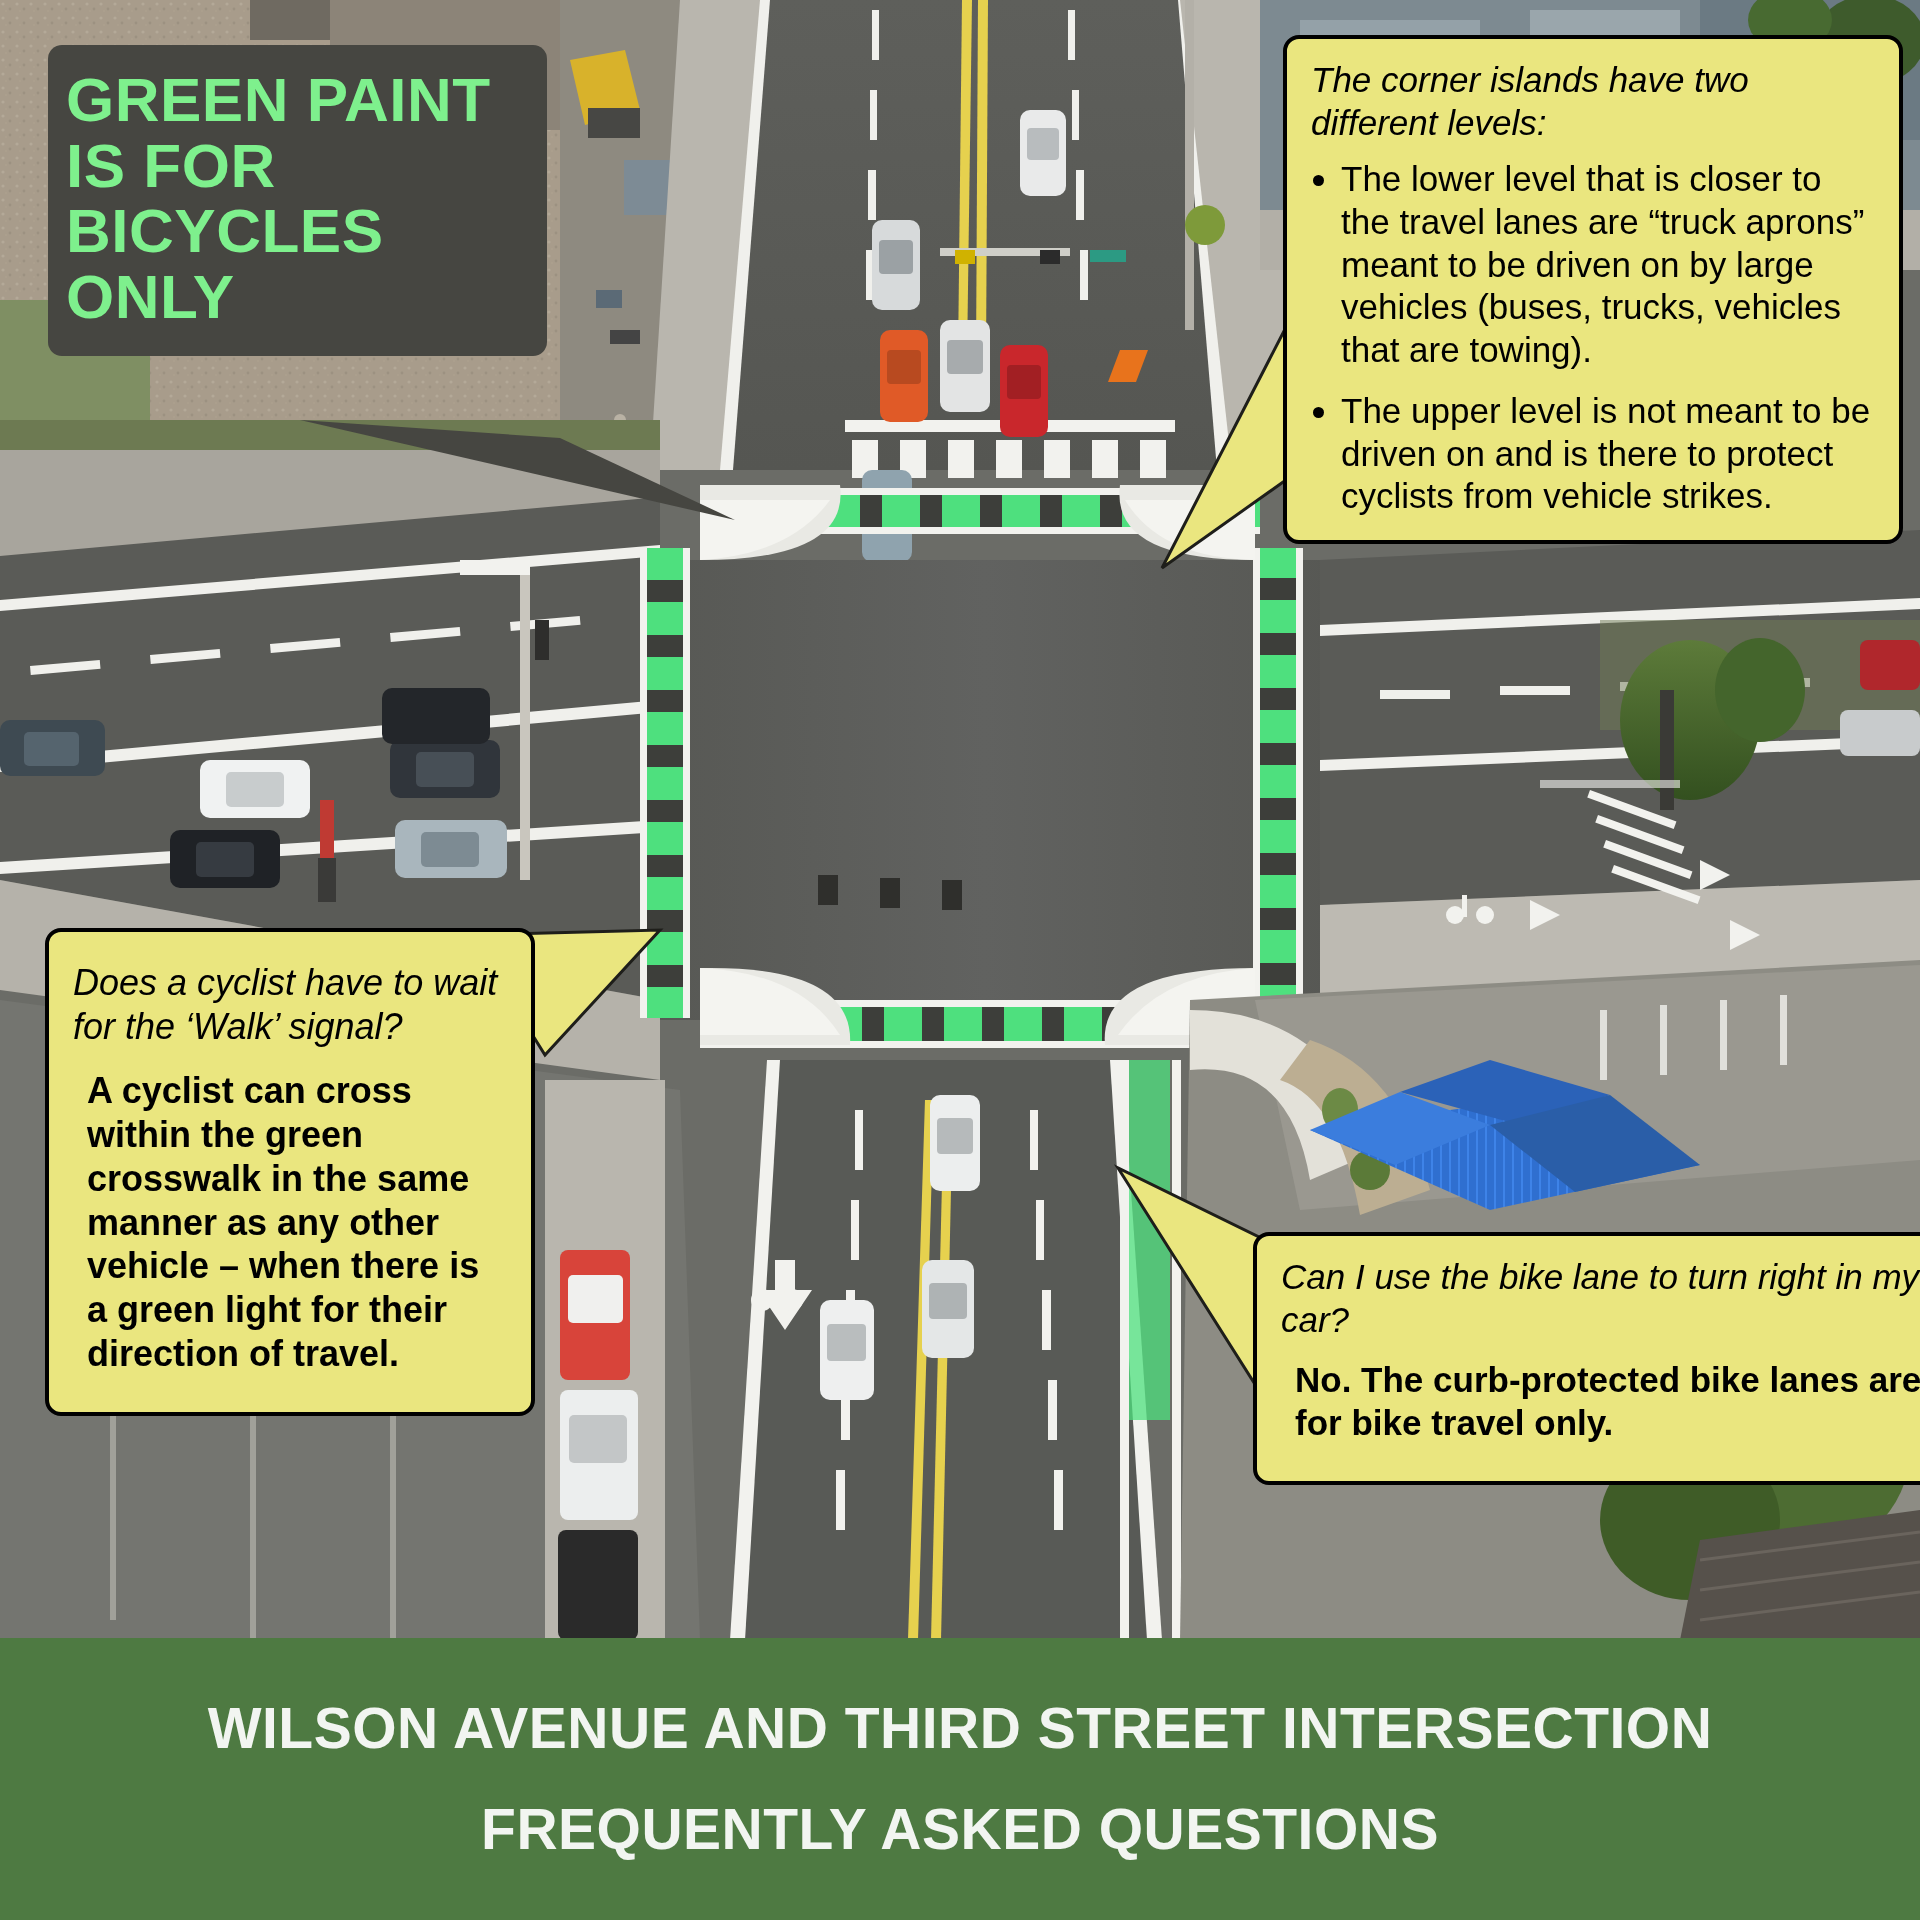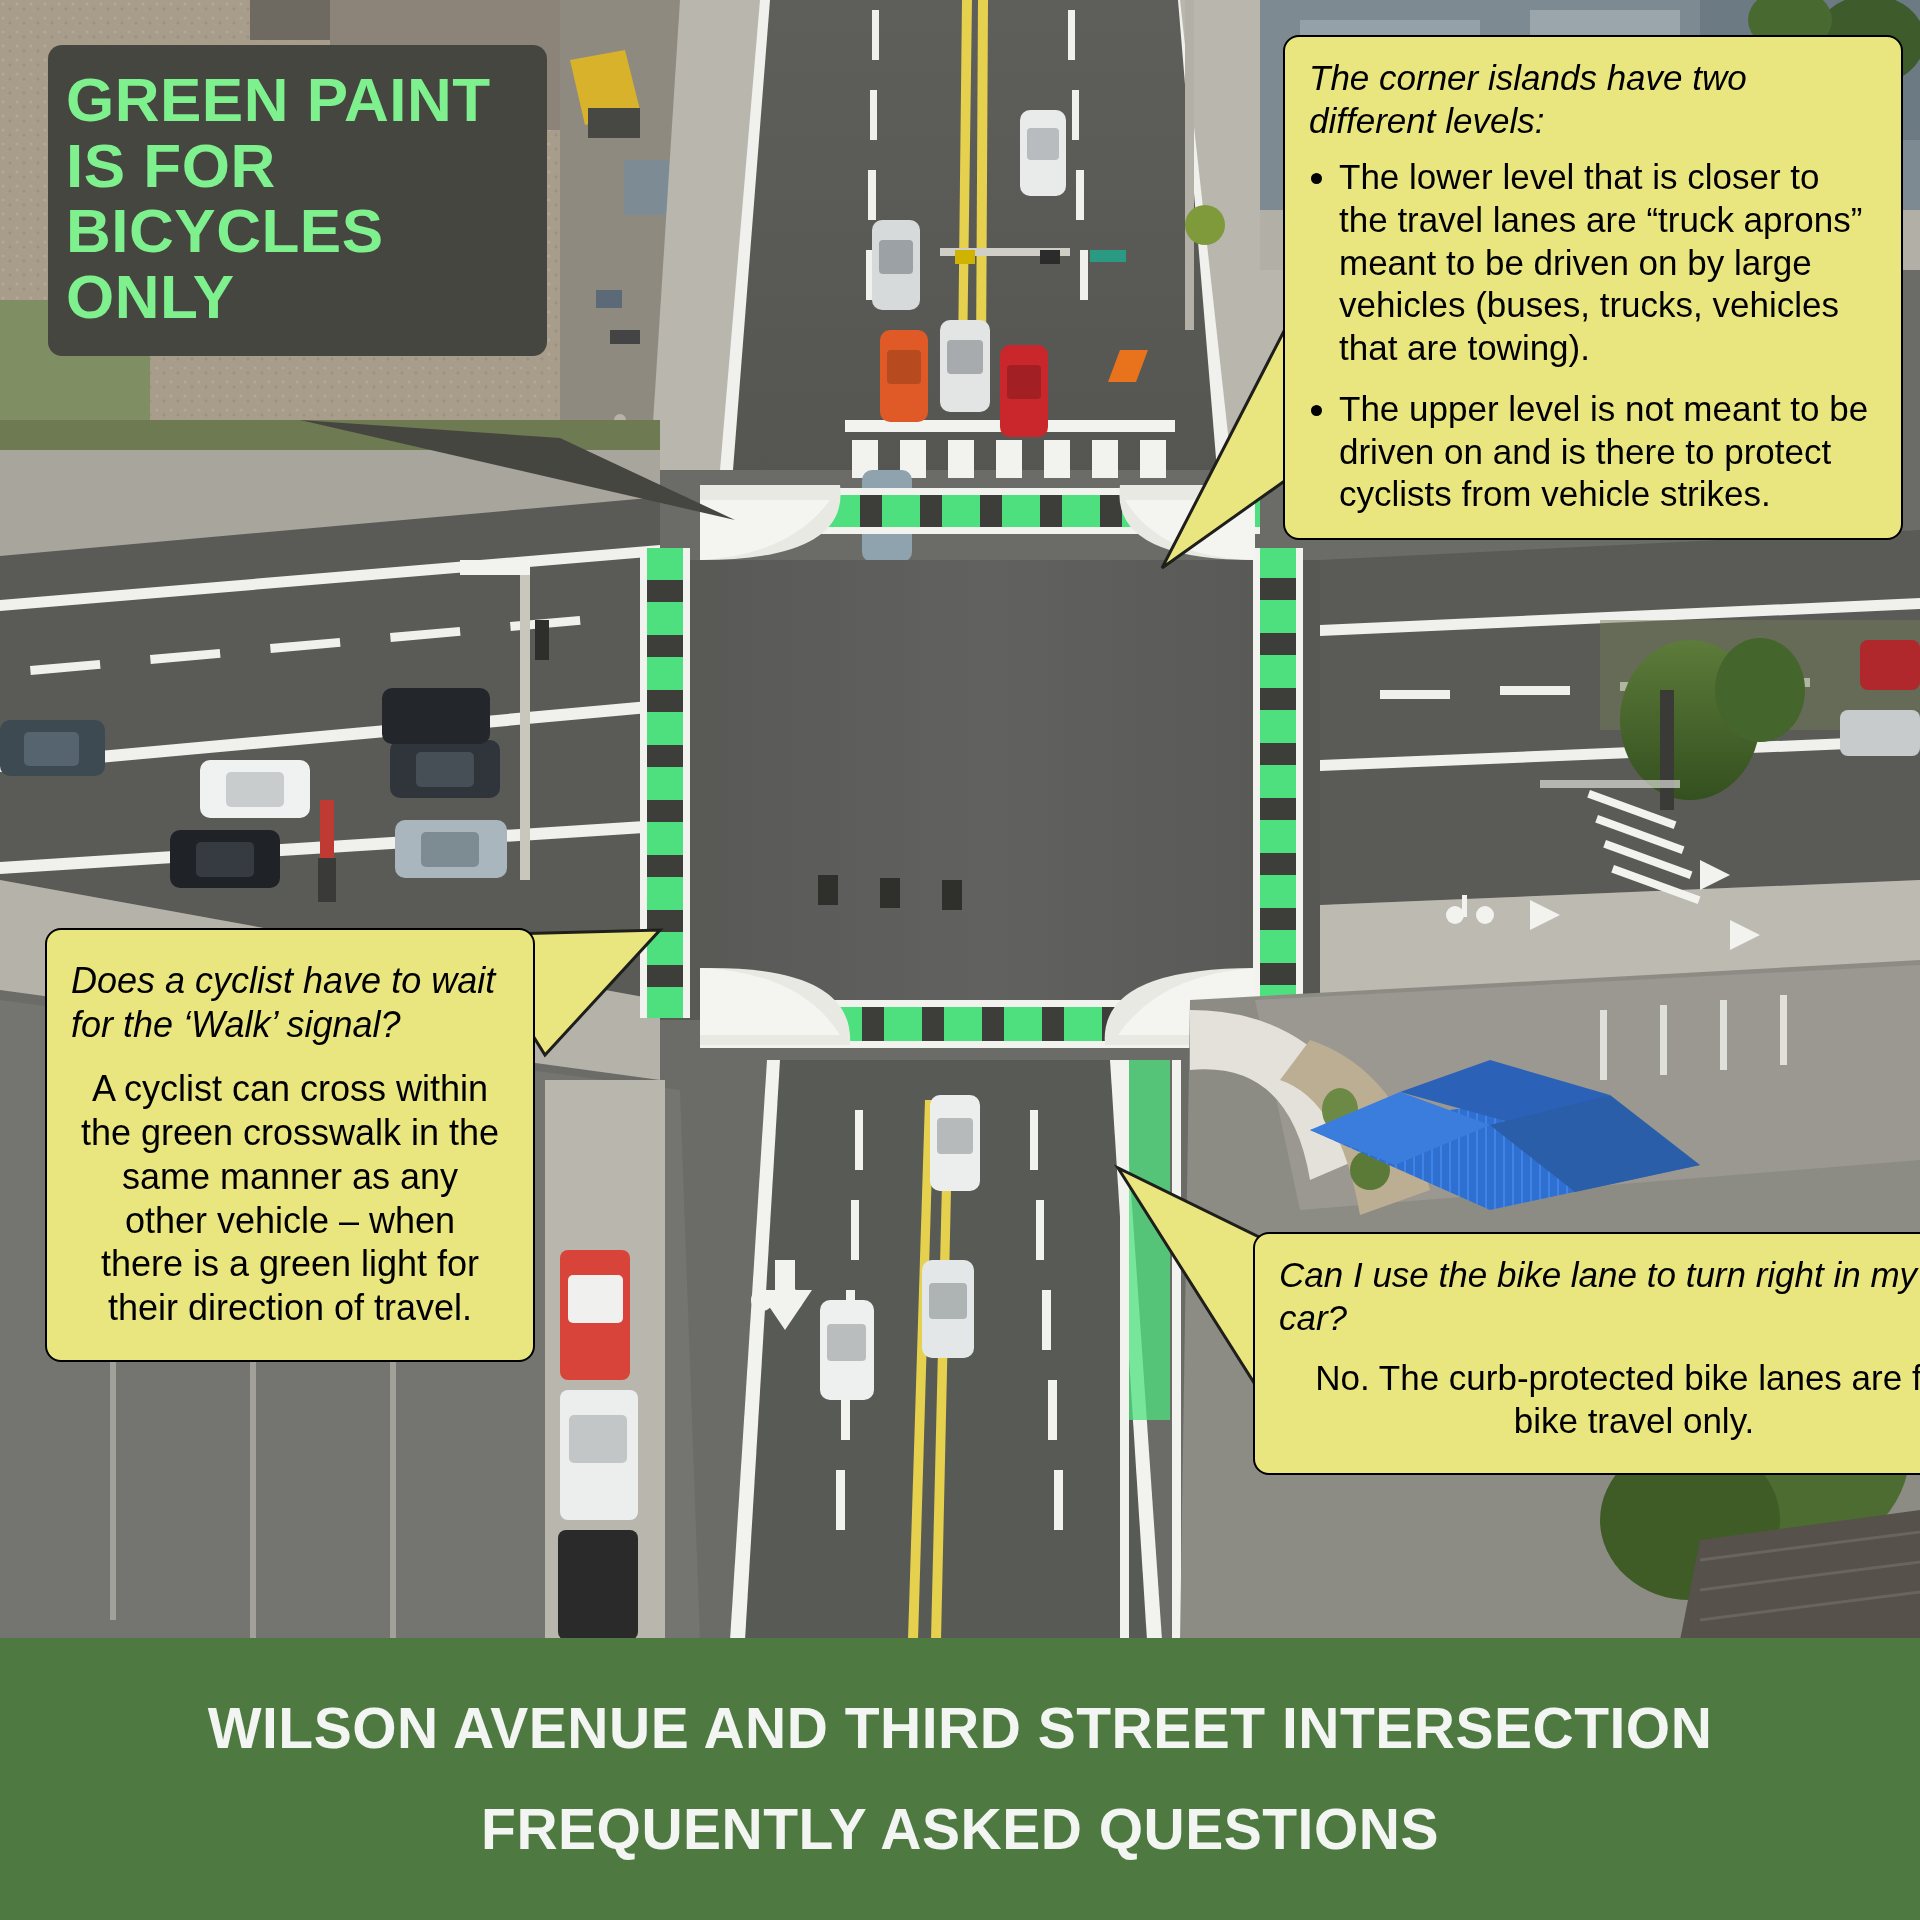--- a/index.html
+++ b/index.html
@@ -24,35 +24,34 @@
     overflow: hidden;
     background: #6e6f6b;
   }
   #photo svg { display: block; }
 
   
   .callout {
     position: absolute;
     box-sizing: border-box;
     background: #eae67f;
-    border: 2px solid #000000;
+    border: 4px solid #000000;
     border-radius: 16px;
     padding: 20px 24px 22px 24px;
     color: #000000;
     line-height: 1.22;
   }
   .callout .q {
     font-style: italic;
     font-weight: 400;
     margin: 0 0 16px 0;
   }
   .callout .a {
-    font-weight: normal;
-    margin: 8px;
-    text-align: center;
+    font-weight: bold;
+    margin: 14px;
   }
   .callout ul {
     margin: 8px 0 0 0;
     padding-left: 30px;
     font-weight: normal;
   }
   .callout ul li {
     margin-bottom: 18px;
   }
   .callout ul li:last-child { margin-bottom: 0; }

